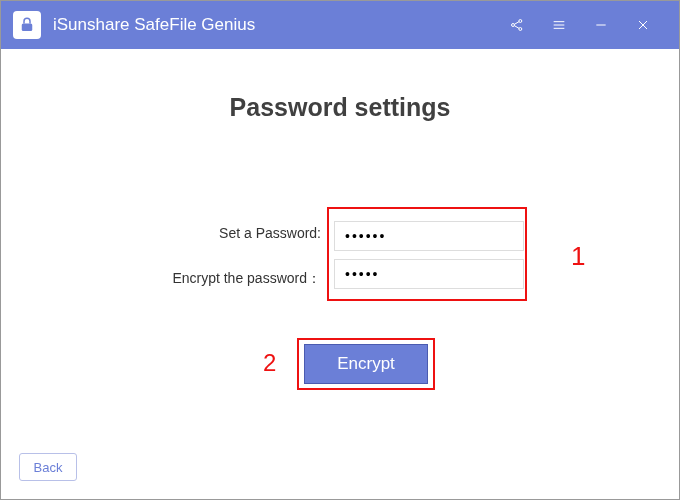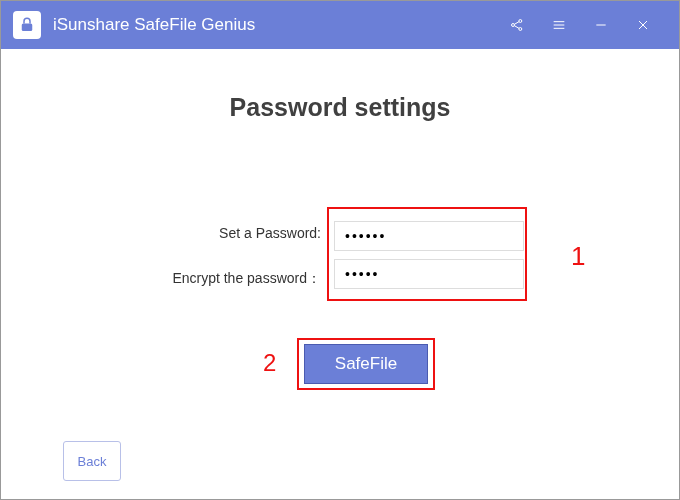--- a/index.html
+++ b/index.html
@@ -46,23 +46,23 @@
     border: 2px solid #e11; display:flex; align-items:center; justify-content:center;
   }
   .encrypt-btn {
     width: 124px; height: 40px; background: #6b7fd7; border: 1px solid #4a5bb0;
     color:#fff; font-size: 17px; cursor: pointer;
   }
   .annot2 {
     position: absolute; left: 262px; top: 300px; color:#e11; font-size: 24px;
   }
   .back-btn {
-    position: absolute; left: 18px; bottom: 18px; width: 58px; height: 40px;
+    position: absolute; left: 18px; bottom: 18px; width: 58px; height: 28px;
     border: 1px solid #b8c0e8; background:#fff; color:#6b7fd7; font-size: 13px;
-    border-radius: 3px; cursor:pointer;margin-left:44px;
+    border-radius: 3px; cursor:pointer;
   }
 </style>
 </head>
 <body>
 
 <div class="window">
 
   <div class="titlebar">
     <div class="logo">
       <svg viewBox="0 0 24 24">
@@ -104,20 +104,20 @@
     <div class="lbl lbl1">Set a Password:</div>
     <div class="lbl lbl2">Encrypt the password：</div>
 
     <div class="fieldgroup">
       <input type="text" value="••••••" style="">
       <input type="text" value="•••••" style="">
     </div>
     <div class="annot1">1</div>
 
     <div class="encrypt-wrap">
-      <button class="encrypt-btn">SafeFile</button>
+      <button class="encrypt-btn">Encrypt</button>
     </div>
     <div class="annot2">2</div>
 
     <button class="back-btn">Back</button>
   </div>
 
 </div>
 
 </body></html>

